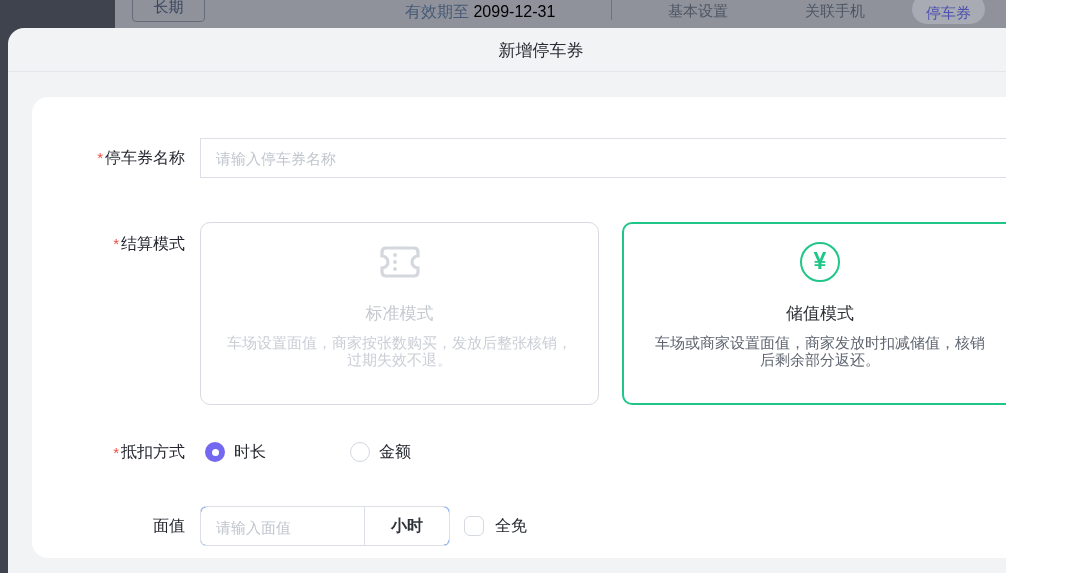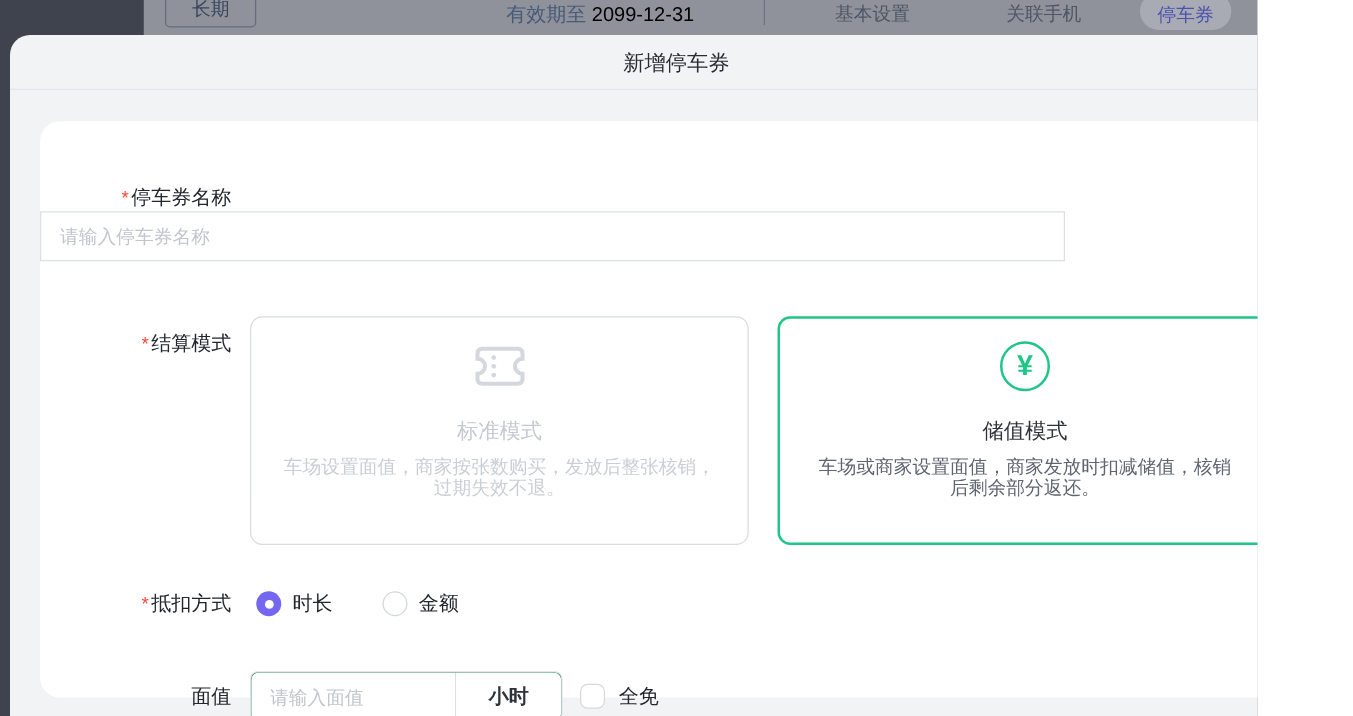--- a/index.html
+++ b/index.html
@@ -31,21 +31,21 @@
   .modal-body { position:relative; padding:25px 24px 0 24px; }
   .panel { width:1016px; height:461px; background:#ffffff; border-radius:16px; }
 
   .form-row { display:flex; }
   .form-label { width:168px; padding-right:15px; text-align:right; font-size:16px; color:#23262e;
                 white-space:nowrap; }
   .req { color:#f5483c; margin-right:2px; font-size:15px; }
   .row-center { align-items:center; }
   .row-center .form-label { display:flex; justify-content:flex-end; align-items:center; }
 
-  .row-name { padding-top:41px;flex-direction:column; }
+  .row-name { padding-top:41px; }
   .row-name .form-label { padding-top:10px; }
   .text-input { height:40px; border:1px solid #dcdfe5; border-radius:0; background:#fff;
                 font-size:15px; color:#23262e; padding:0 15px; outline:none;
                 font-family:"Liberation Sans","DejaVu Sans",sans-serif; }
   .text-input::placeholder { color:#c1c5cd; }
   .name-input { width:820px; }
 
   .row-mode { margin-top:44px; }
   .row-mode .form-label { padding-top:12px; }
   .mode-cards { display:flex; gap:23px; }
@@ -64,25 +64,25 @@
   .mode-card.stored .mode-desc { color:#5f6570; }
 
   .row-deduct { margin-top:35px; height:24px; }
   .radio-item { display:flex; align-items:center; margin-right:40px; cursor:pointer; }
   .radio-dot { width:20px; height:20px; border-radius:50%; margin-right:9px; position:relative; }
   .radio-dot.on { background:#7468f0; }
   .radio-dot.on::after { content:""; position:absolute; left:6.5px; top:6.5px; width:7px; height:7px;
                          border-radius:50%; background:#fff; }
   .radio-dot.off { background:#fff; border:1px solid #d3d7de; }
   .radio-label { font-size:16px; color:#23262e; }
-  .radios { display:flex; align-items:center; padding-left:5px; }
+  .radios { display:flex; align-items:center; padding-left:5px;gap:44px; }
 
   .row-face { margin-top:42px; height:40px; }
   .face-group { display:flex; width:250px; height:40px; border:1px solid #dcdfe5; border-radius:6px;
-                background:#15803d; overflow:hidden; }
+                background:#3b82f6; overflow:hidden; }
   .face-input { border:none; border-radius:6px 0 0 6px; flex:1; width:100px; }
   .face-unit { width:85px; border-left:1px solid #dcdfe5; display:flex; align-items:center;
                justify-content:center; font-size:16px; color:#2e323b; background:#fff; border-radius:0 6px 6px 0;font-weight:bold; }
   .checkbox { width:20px; height:20px; border:1px solid #d5d9df; border-radius:6px; background:#fff;
               margin-left:14px; cursor:pointer; }
   .check-label { font-size:16px; color:#23262e; margin-left:11px; }
 
   .scrollbar { position:absolute; right:3px; top:52px; width:6px; height:500px; border-radius:3px;
                background:#e4e6eb; }
 </style>

